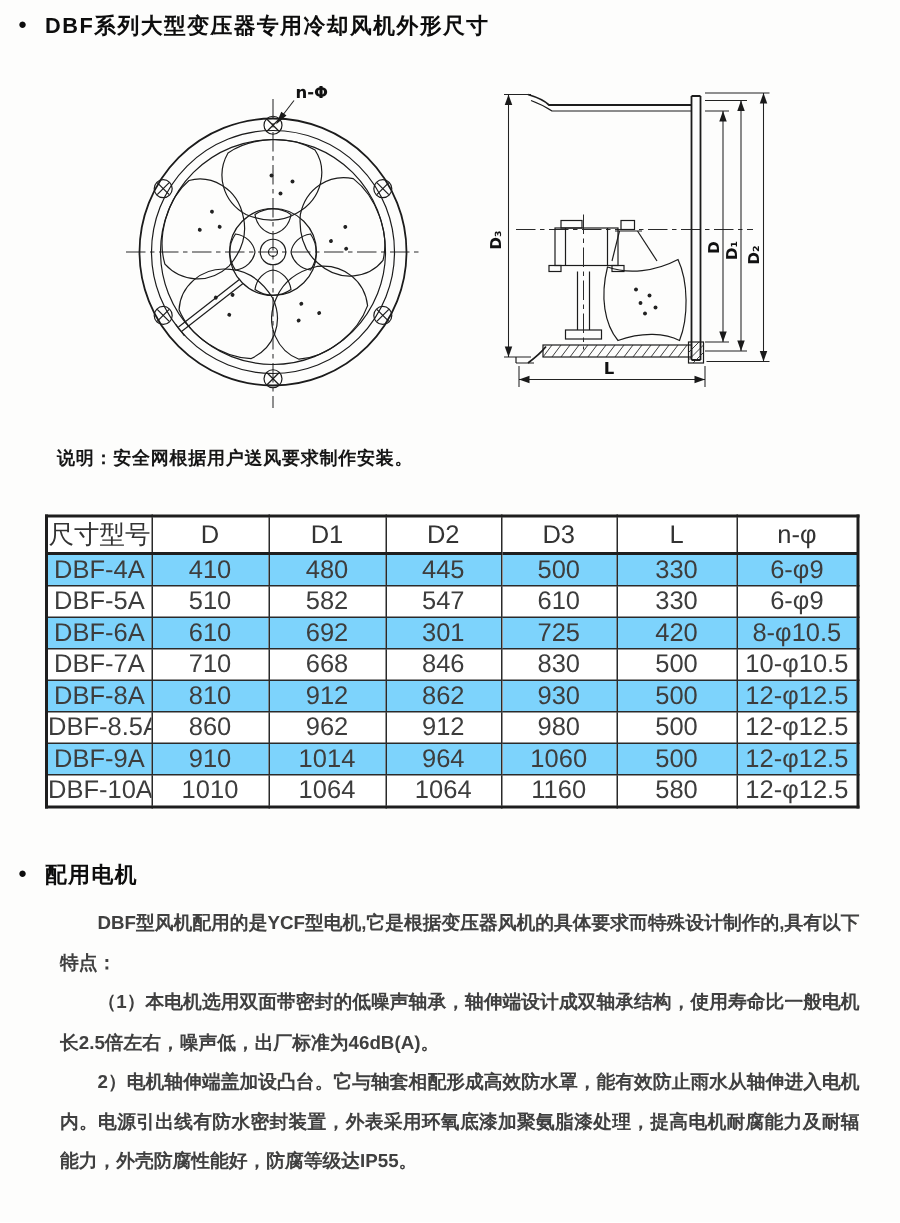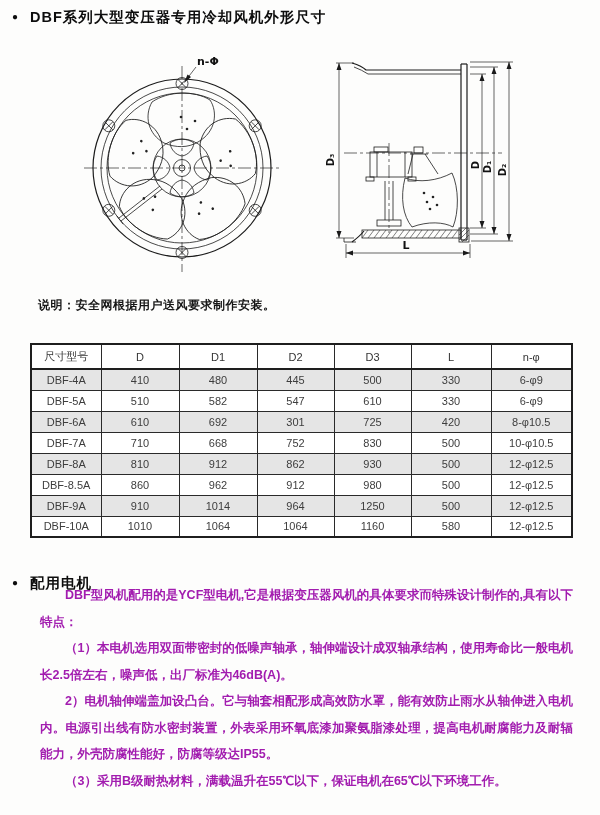--- a/index.html
+++ b/index.html
@@ -20,35 +20,35 @@
   svg text { font-family:"DejaVu Sans", sans-serif; font-weight:bold; fill:#111; }
 
   .note {
     position:absolute; top:297px; left:38px;
     font-size:12px; font-weight:bold; letter-spacing:0.5px;
   }
 
   table.dims {
     position:absolute; top:343px; left:30px; width:541px;
     border-collapse:collapse; table-layout:fixed;
-    font-size:11px; color:#3d3d3d; background:#fff;
+    font-size:17px; color:#3d3d3d; background:#fff;
     border:2px solid #1e1e1e;
   }
   table.dims th, table.dims td {
     border:1px solid #2a2a2a; text-align:center; vertical-align:middle;
     padding:0; overflow:hidden; white-space:nowrap; font-weight:normal;
   }
   table.dims thead th { height:25px; border-bottom:2px solid #1e1e1e; color:#333; }
   table.dims td { height:21px; }
-  table.dims tr.shaded td { background:#e5e5e5; }
+  table.dims tr.shaded td { background:#7dd3fc; }
 
   .body-text {
-    position:absolute; top:582px; left:40px; width:533px;
+    position:absolute; top:602px; left:40px; width:533px;
     font-size:12.5px; font-weight:bold; line-height:26.5px;
-    text-align:justify; color:#a21caf;
+    text-align:justify; color:#404040;
   }
   .body-text p { margin:0; text-indent:2em; }
 
   .thin  { stroke:#1c1c1c; stroke-width:0.8; fill:none; }
   .med   { stroke:#1c1c1c; stroke-width:1.2; fill:none; }
   .cline { stroke:#2a2a2a; stroke-width:0.7; fill:none; stroke-dasharray:13 3 3 3; }
   .dim   { stroke:#222; stroke-width:0.7; fill:none; }
   .arrow { fill:#1a1a1a; stroke:none; }
   .dot   { fill:#222; stroke:none; }
   .hatch { stroke:#2a2a2a; stroke-width:0.6; }
@@ -323,21 +323,21 @@
           <td>692</td>
           <td>301</td>
           <td>725</td>
           <td>420</td>
           <td>8-φ10.5</td>
         </tr>
         <tr>
           <td>DBF-7A</td>
           <td>710</td>
           <td>668</td>
-          <td>752</td>
+          <td>846</td>
           <td>830</td>
           <td>500</td>
           <td>10-φ10.5</td>
         </tr>
         <tr class="shaded">
           <td>DBF-8A</td>
           <td>810</td>
           <td>912</td>
           <td>862</td>
           <td>930</td>
@@ -351,21 +351,21 @@
           <td>912</td>
           <td>980</td>
           <td>500</td>
           <td>12-φ12.5</td>
         </tr>
         <tr class="shaded">
           <td>DBF-9A</td>
           <td>910</td>
           <td>1014</td>
           <td>964</td>
-          <td>1250</td>
+          <td>1060</td>
           <td>500</td>
           <td>12-φ12.5</td>
         </tr>
         <tr>
           <td>DBF-10A</td>
           <td>1010</td>
           <td>1064</td>
           <td>1064</td>
           <td>1160</td>
           <td>580</td>
@@ -377,17 +377,16 @@
   <div class="title-row" id="motor-title-row">
     <span class="bullet">●</span>
     <span>配用电机</span>
   </div>
 
   <div class="body-text">
     <p>DBF型风机配用的是YCF型电机,它是根据变压器风机的具体要求而特殊设计制作的,具有以下特点：</p>
     <div id="motor-points">
         <p>（1）本电机选用双面带密封的低噪声轴承，轴伸端设计成双轴承结构，使用寿命比一般电机长2.5倍左右，噪声低，出厂标准为46dB(A)。</p>
         <p>2）电机轴伸端盖加设凸台。它与轴套相配形成高效防水罩，能有效防止雨水从轴伸进入电机内。电源引出线有防水密封装置，外表采用环氧底漆加聚氨脂漆处理，提高电机耐腐能力及耐辐能力，外壳防腐性能好，防腐等级达IP55。</p>
-        <p>（3）采用B级耐热材料，满载温升在55℃以下，保证电机在65℃以下环境工作。</p>
       </div>
   </div>
 
 </div>
 
 </body></html>

